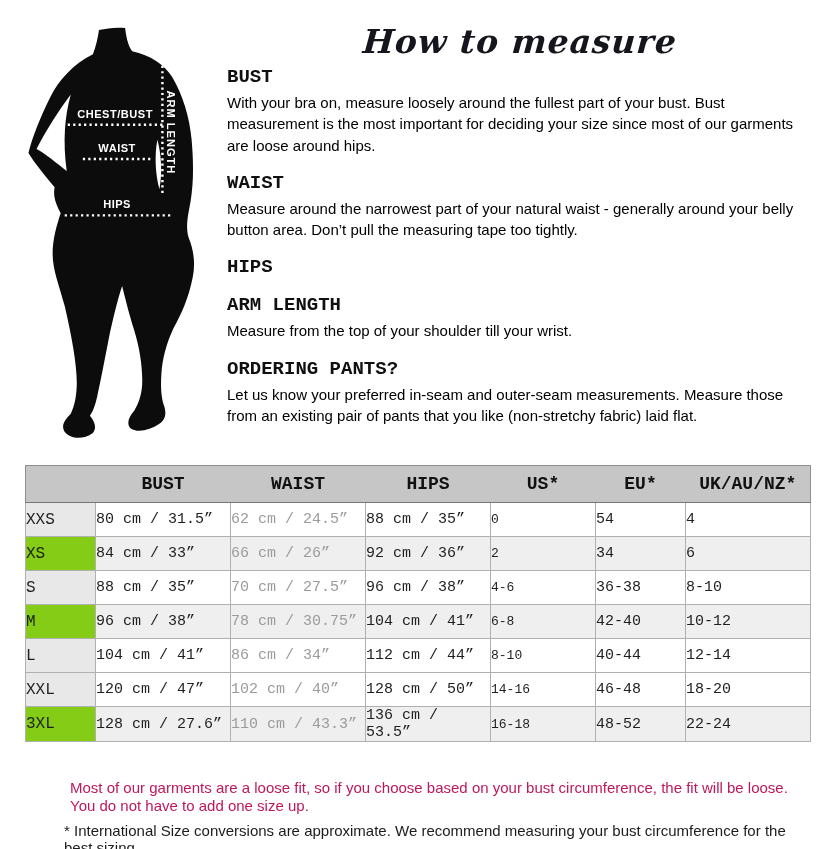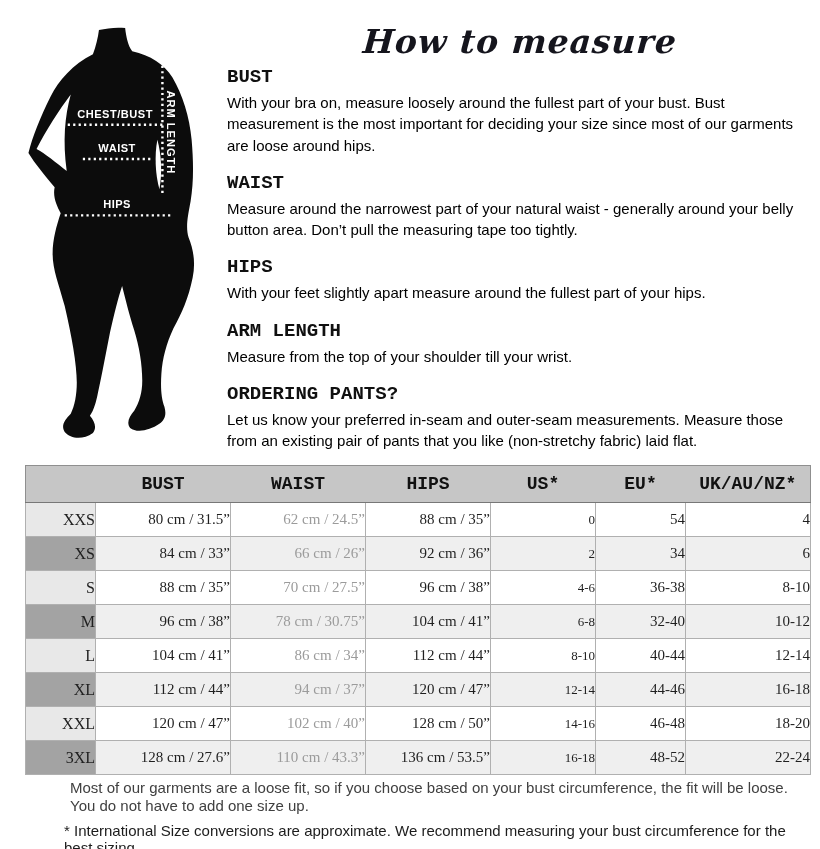--- a/index.html
+++ b/index.html
@@ -35,31 +35,31 @@
     border:1px solid #8f8f8f;
   }
   .size-table thead th {
     background:#c6c6c6; height:37px;
     font-size:18px; font-weight:700; color:#111;
     border:none; border-bottom:1px solid #777;
     text-align:center; vertical-align:middle;
   }
   .size-table tbody td {
     height:34px; border:1px solid #b0b0b0;
-    text-align:right; vertical-align:middle;
-    font-size:15px; color:#1f1f1f; background:#ffffff;font-family:Liberation Serif, serif;
+    text-align:left; vertical-align:middle;
+    font-size:15px; color:#1f1f1f; background:#ffffff;
   }
   .size-table tbody tr.alt td { background:#efefef; }
   .size-table tbody td.size-label { background:#e8e8e8; font-size:16px; }
-  .size-table tbody tr.alt td.size-label { background:#a3a3a3; }
+  .size-table tbody tr.alt td.size-label { background:#84cc16; }
   .size-table tbody td.waist-col { color:#9b9b9b;margin-left:16px; }
   .size-table tbody td.us-col { font-size:13px; }
   .footer-note {
     position:absolute; left:70px; top:779px; width:740px;
-    font-size:15px; line-height:1.18; color:#404040;
+    font-size:15px; line-height:1.18; color:#be185d;
   }
   .footer-asterisk {
     position:absolute; left:64px; top:822px; width:750px;
     font-size:15px; color:#1c1c1c;
   }
 </style>
 </head>
 <body>
 
 <div class="figure-wrap">
@@ -126,21 +126,20 @@
   <div class="section">
     <h2>BUST</h2>
     <p>With your bra on, measure loosely around the fullest part of your bust. Bust measurement is the most important for deciding your size since most of our garments are loose around hips.</p>
   </div>
   <div class="section">
     <h2>WAIST</h2>
     <p>Measure around the narrowest part of your natural waist - generally around your belly button area. Don’t pull the measuring tape too tightly.</p>
   </div>
   <div class="section">
     <h2>HIPS</h2>
-    <p>With your feet slightly apart measure around the fullest part of your hips.</p>
   </div>
   <div class="section">
     <h2>ARM LENGTH</h2>
     <p>Measure from the top of your shoulder till your wrist.</p>
   </div>
   <div class="section">
     <h2>ORDERING PANTS?</h2>
     <p>Let us know your preferred in-seam and outer-seam measurements. Measure those from an existing pair of pants that you like (non-stretchy fabric) laid flat.</p>
   </div>
 </div>
@@ -193,40 +192,31 @@
       <td class="us-col">4-6</td>
       <td>36-38</td>
       <td>8-10</td>
     </tr>
     <tr class="alt">
       <td class="size-label">M</td>
       <td>96 cm / 38”</td>
       <td class="waist-col">78 cm / 30.75”</td>
       <td>104 cm / 41”</td>
       <td class="us-col">6-8</td>
-      <td>32-40</td>
+      <td>42-40</td>
       <td>10-12</td>
     </tr>
     <tr>
       <td class="size-label">L</td>
       <td>104 cm / 41”</td>
       <td class="waist-col">86 cm / 34”</td>
       <td>112 cm / 44”</td>
       <td class="us-col">8-10</td>
       <td>40-44</td>
       <td>12-14</td>
-    </tr>
-    <tr class="alt">
-      <td class="size-label">XL</td>
-      <td>112 cm / 44”</td>
-      <td class="waist-col">94 cm / 37”</td>
-      <td>120 cm / 47”</td>
-      <td class="us-col">12-14</td>
-      <td>44-46</td>
-      <td>16-18</td>
     </tr>
     <tr>
       <td class="size-label">XXL</td>
       <td>120 cm / 47”</td>
       <td class="waist-col">102 cm / 40”</td>
       <td>128 cm / 50”</td>
       <td class="us-col">14-16</td>
       <td>46-48</td>
       <td>18-20</td>
     </tr>

